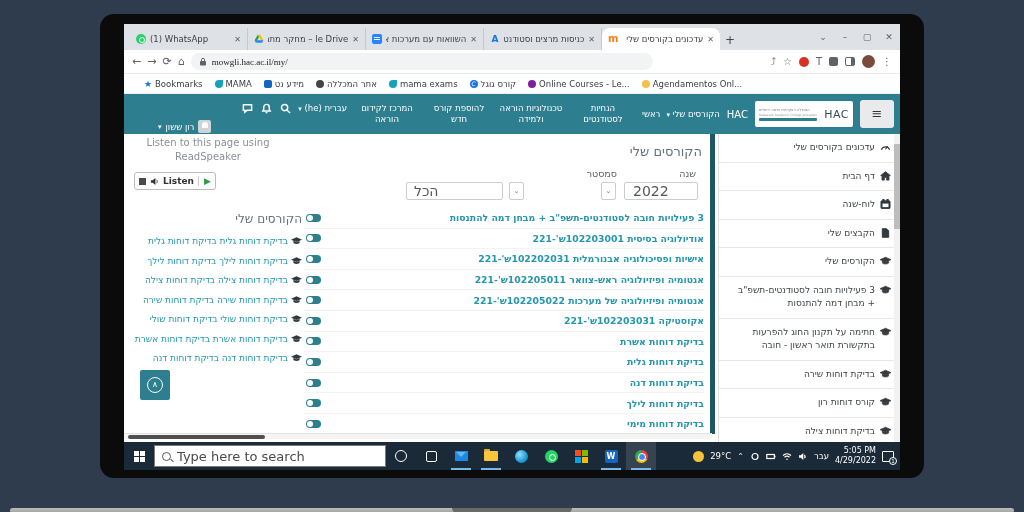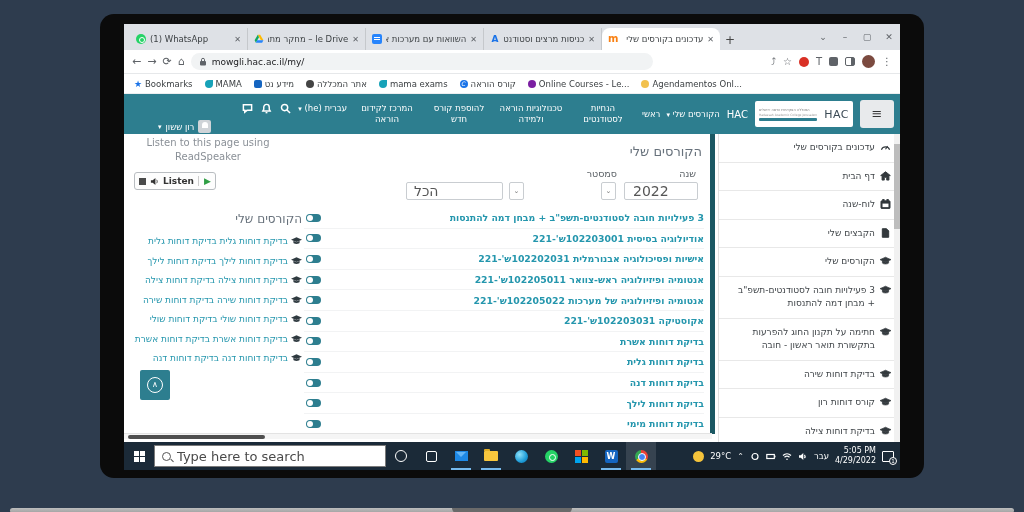--- a/index.html
+++ b/index.html
@@ -26,30 +26,30 @@
   .fav-a{color:#1a73e8;font-weight:bold;font-size:9px;line-height:10px;text-align:center;}
   .fav-m{color:#f98012;font-weight:bold;font-size:10px;line-height:10px;text-align:center;}
   .newtab{width:20px;height:20px;color:#444;font-size:12px;text-align:center;line-height:20px;}
   .newtab::before{content:"+";}
   .wincontrols{margin-left:auto;display:flex;align-items:center;height:26px;}
   .wc{width:22px;text-align:center;color:#5f6368;font-size:9px;}
   
   .toolbar{position:absolute;left:0;top:26px;width:776px;height:24px;background:#fff;display:flex;align-items:center;padding:0 8px;gap:6px;border-bottom:1px solid #e6e8ea;}
   .navbtn{color:#5f6368;font-size:11px;}
   .addressbar{width:462px;height:17px;background:#f1f3f4;border-radius:9px;display:flex;align-items:center;gap:5px;padding:0 8px;}
-  .url{font-size:9px;color:#202124;direction:ltr;}
+  .url{font-size:9px;color:#202124;direction:ltr;font-family:Liberation Serif, serif;}
   .toolicons{margin-left:auto;display:flex;align-items:center;gap:7px;}
   .ticon{font-size:10px;color:#5f6368;}
   .ticon-red{width:10px;height:10px;background:#d93025;border-radius:50%;}
   .ticon-puz{width:9px;height:9px;background:#5f6368;border-radius:2px;}
   .ticon-panel{width:10px;height:9px;border:1px solid #5f6368;border-radius:2px;position:relative;}
   .ticon-panel::after{content:"";position:absolute;right:0;top:0;width:3px;height:100%;background:#5f6368;}
   .avatar-sm{width:13px;height:13px;background:#7b4a3f;border-radius:50%;}
   
-  .bookbar{position:absolute;left:0;top:50px;width:776px;height:20px;background:#fff;display:flex;align-items:center;gap:12px;padding:0 10px;font-size:8.5px;color:#3c4043;border-bottom:1px solid #eceef0;}
+  .bookbar{position:absolute;left:0;top:50px;width:776px;height:20px;background:#fff;display:flex;align-items:center;gap:12px;padding:0 20px;font-size:8.5px;color:#3c4043;border-bottom:1px solid #eceef0;}
   .bm{display:flex;align-items:center;gap:3px;white-space:nowrap;}
   .bmi{width:8px;height:8px;border-radius:2px;display:inline-block;}
   .bmi-star{background:none;color:#1a73e8;font-size:9px;line-height:8px;}
   .bmi-star::before{content:"★";}
   .bmi-mama{background:#17a2b8;border-radius:50% 0 50% 50%;}
   .bmi-net{background:#1565c0;}
   .bmi-globe{background:#444;border-radius:50%;}
   .bmi-c{background:#1a73e8;border-radius:50%;color:#fff;font-size:6px;text-align:center;line-height:8px;}
   .bmi-online{background:#7b1fa2;border-radius:50%;}
   .bmi-agenda{background:#f2c14e;border-radius:50%;}
@@ -239,21 +239,21 @@
         <span class="bm">
             <i class="bmi bmi-globe"></i>
             <span class="rtl">אתר המכללה</span>
           </span>
         <span class="bm">
             <i class="bmi bmi-mama"></i>
             <span>mama exams</span>
           </span>
         <span class="bm">
             <i class="bmi bmi-c">C</i>
-            <span class="rtl">קורס הוראה</span>
+            <span class="rtl">קורס גוגל</span>
           </span>
         <span class="bm">
             <i class="bmi bmi-online"></i>
             <span>Online Courses - Le...</span>
           </span>
         <span class="bm">
             <i class="bmi bmi-agenda"></i>
             <span>Agendamentos Onl...</span>
           </span>
       </div>

